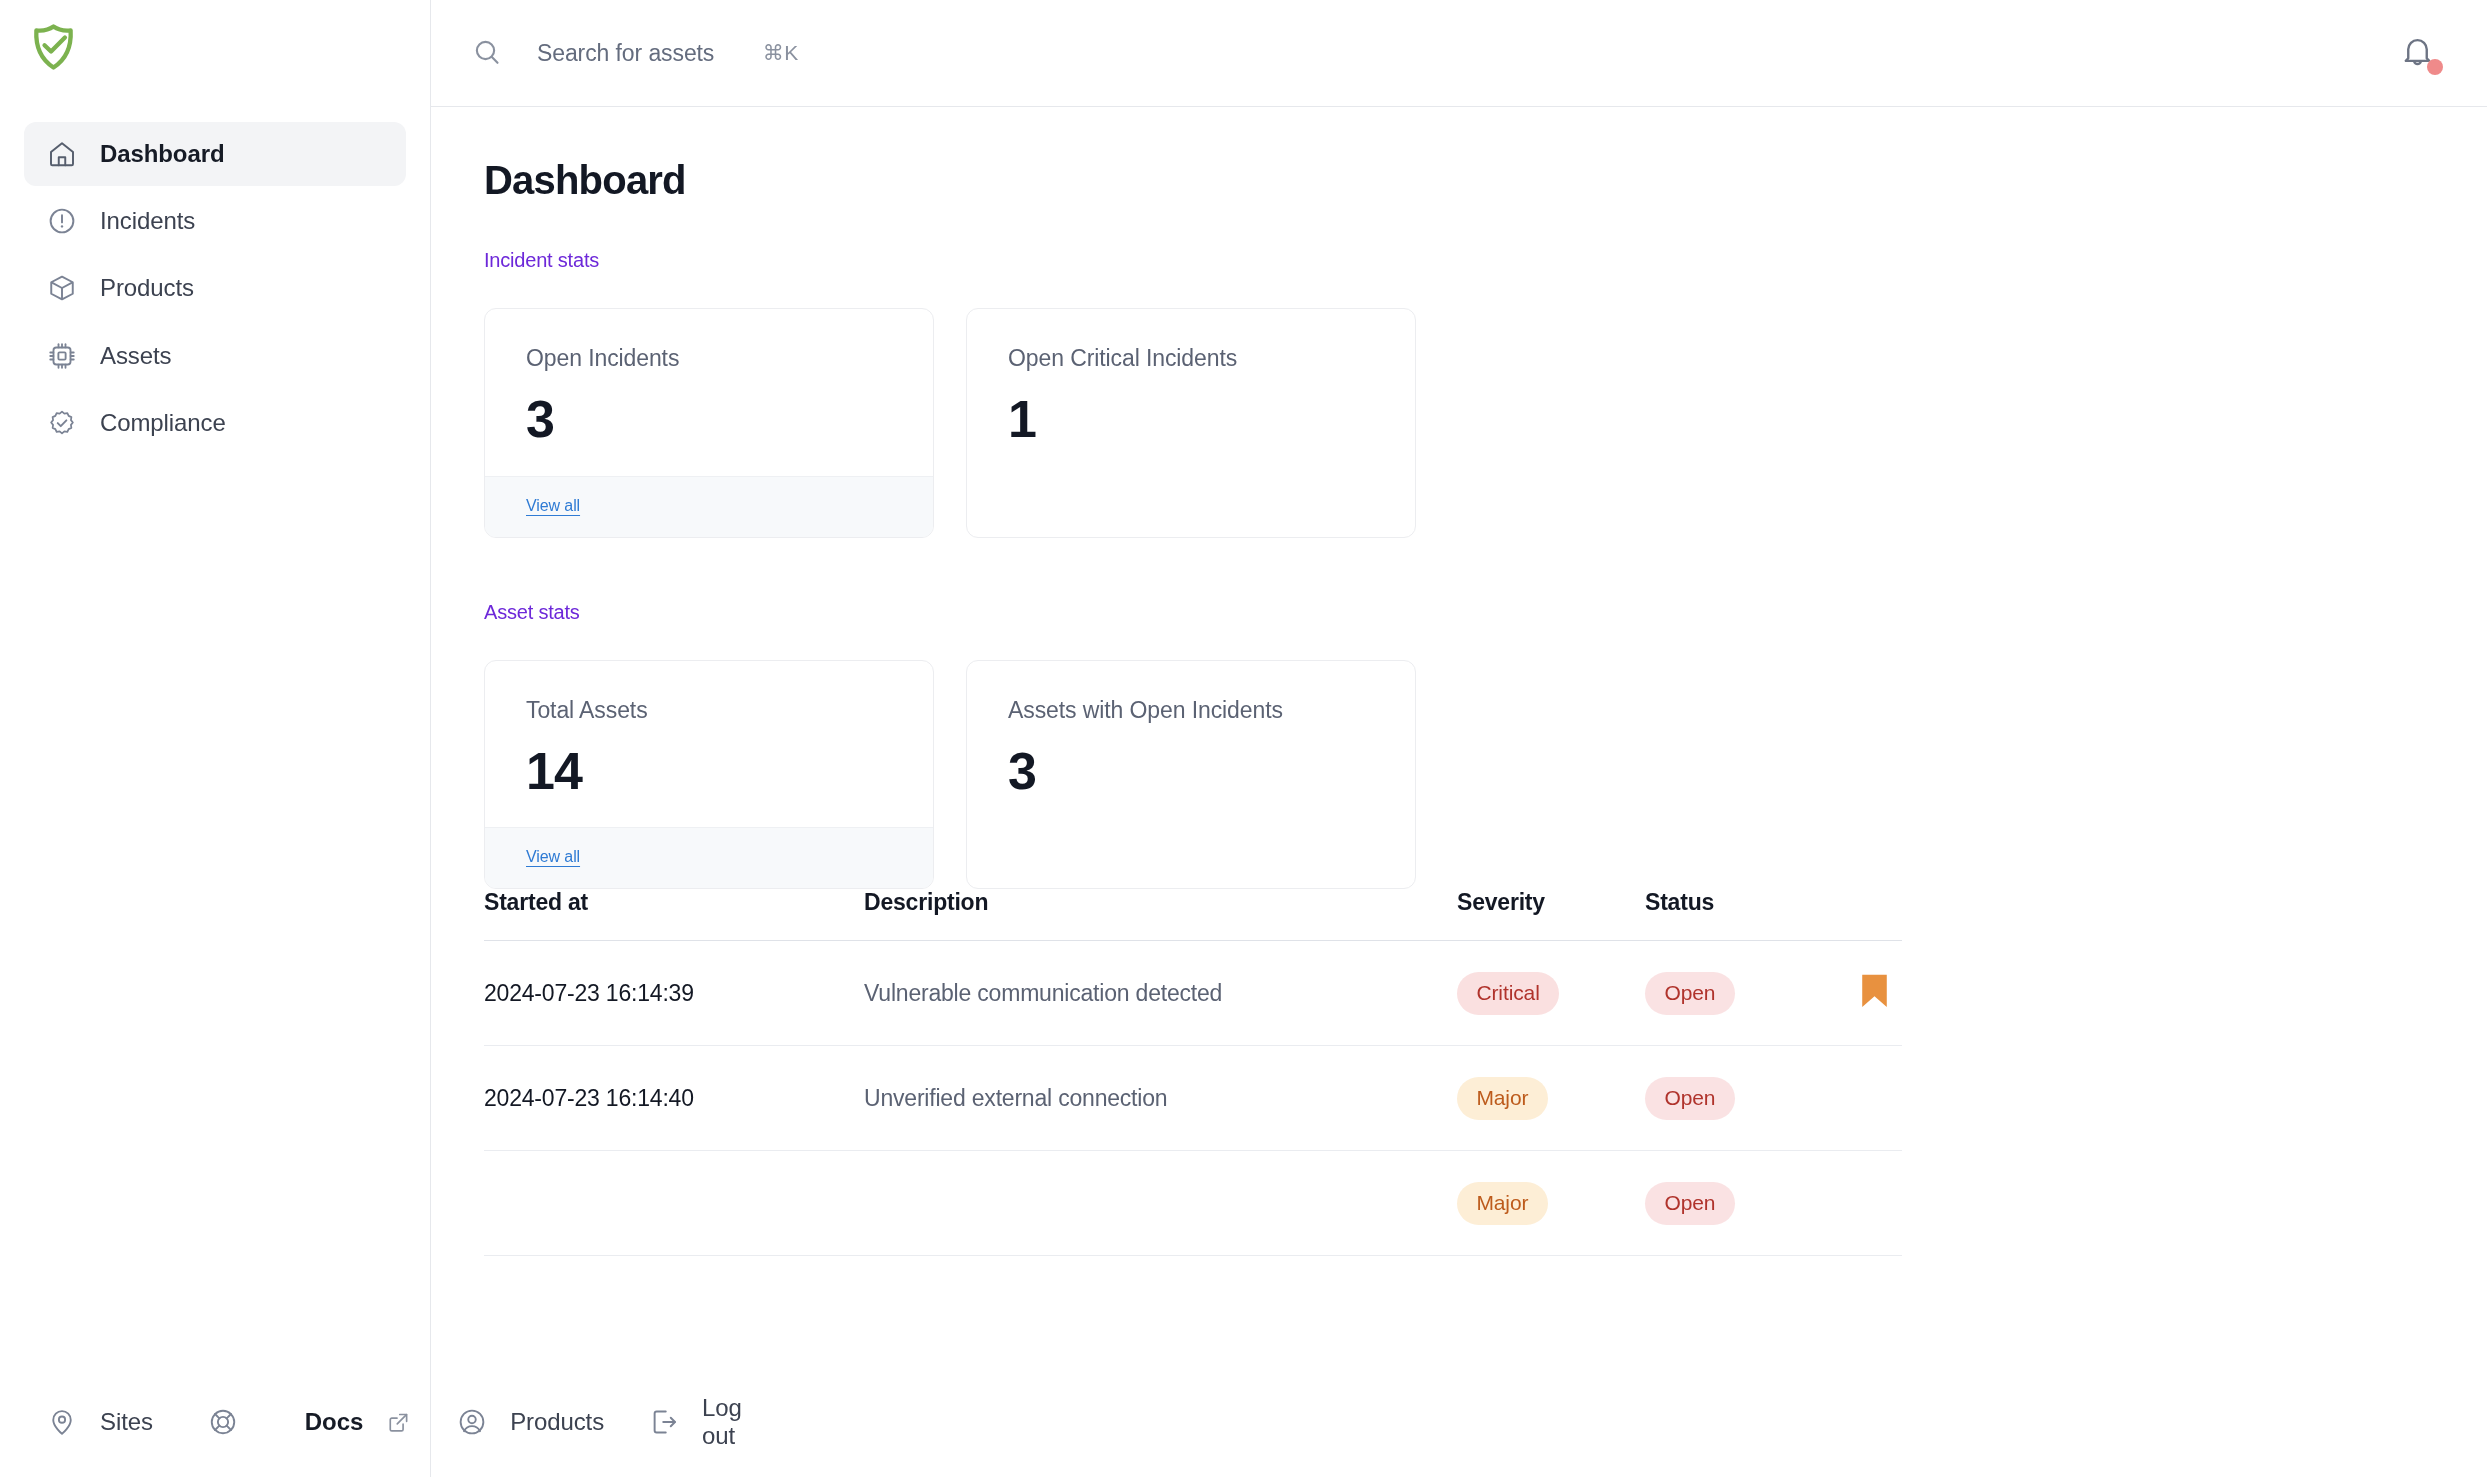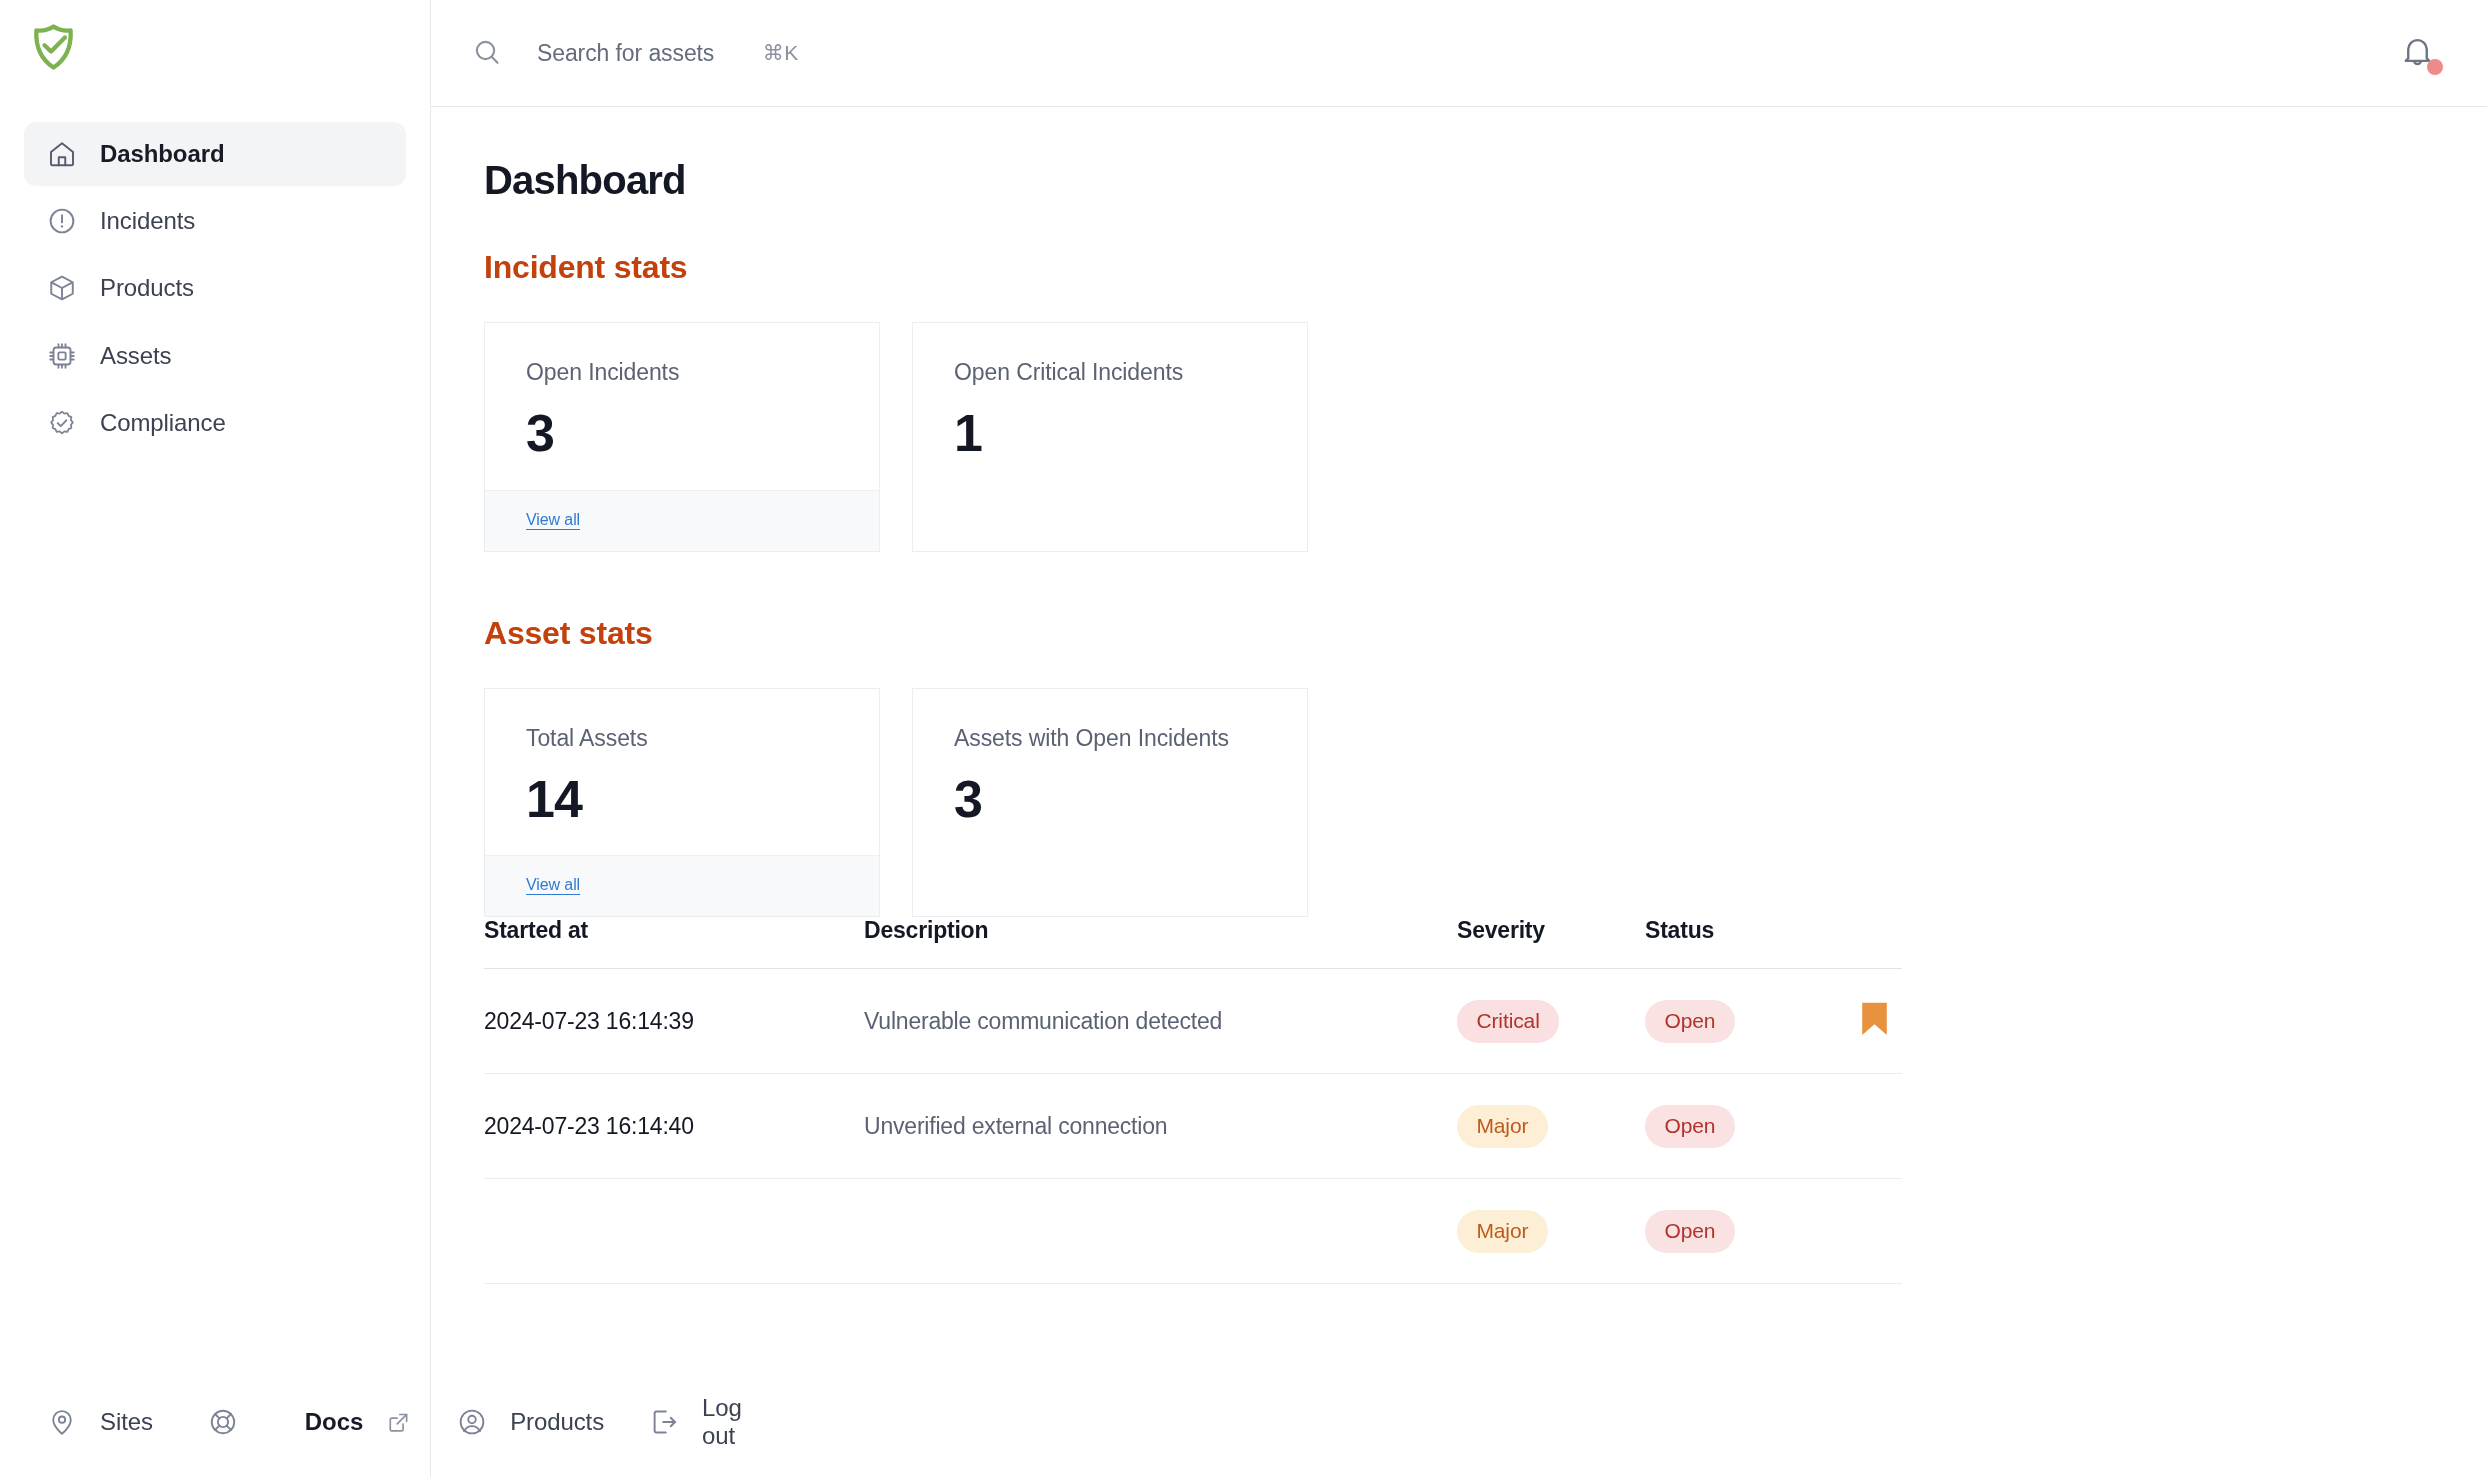--- a/index.html
+++ b/index.html
@@ -146,36 +146,36 @@
     flex: 1;
     padding: 51px 0 0 0;
     overflow: hidden;
   }
 
   .inner {
     padding-left: 53px;
   }
 
   .section-title {
-    font-size: 32px;
-    font-weight: 700;
-    color: #c2410c;
+    font-size: 20px;
+    font-weight: 400;
+    color: #6d28d9;
     letter-spacing: -0.2px;
   }
 
   .cards-row {
     display: flex;
     gap: 32px;
     margin-top: 0;
   }
 
   .stat-card {
-    width: 396px;
+    width: 450px;
     border: 1.7px solid #ecedf0;
-    border-radius: 0;
+    border-radius: 12px;
     background: #ffffff;
     overflow: hidden;
     display: flex;
     flex-direction: column;
   }
 
   .stat-body {
     padding: 36px 41px 29px 41px;
     flex: 1;
   }

